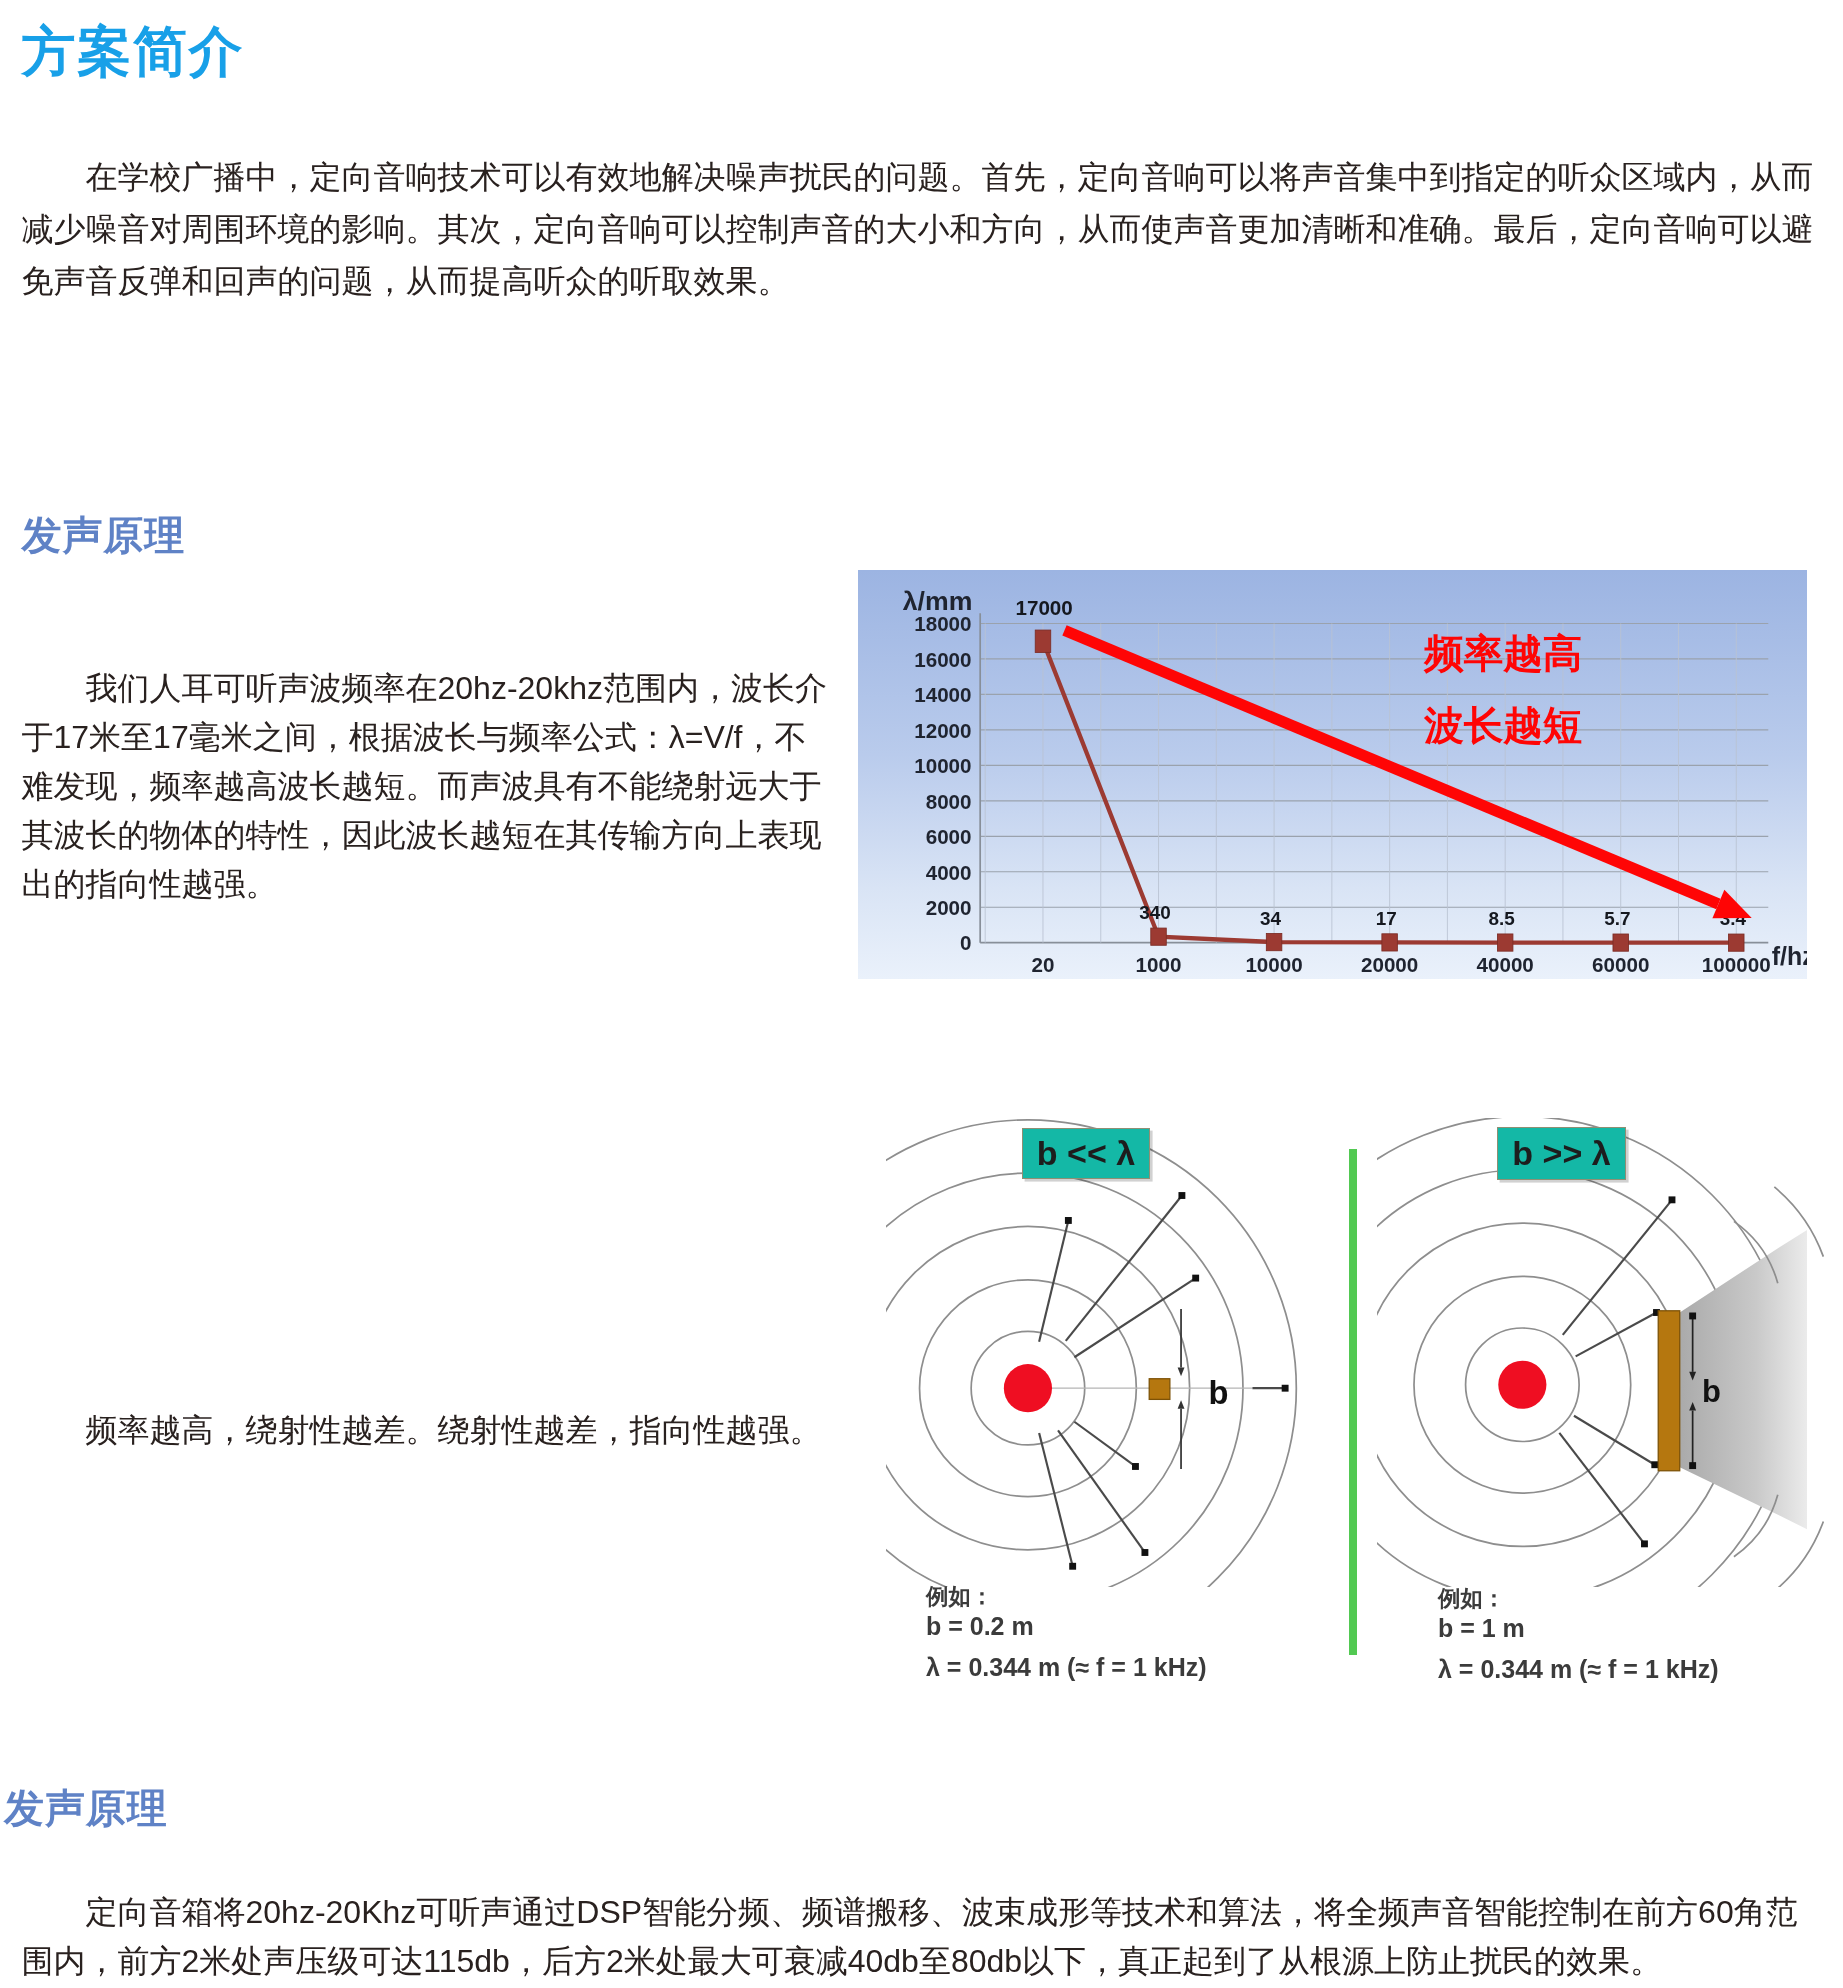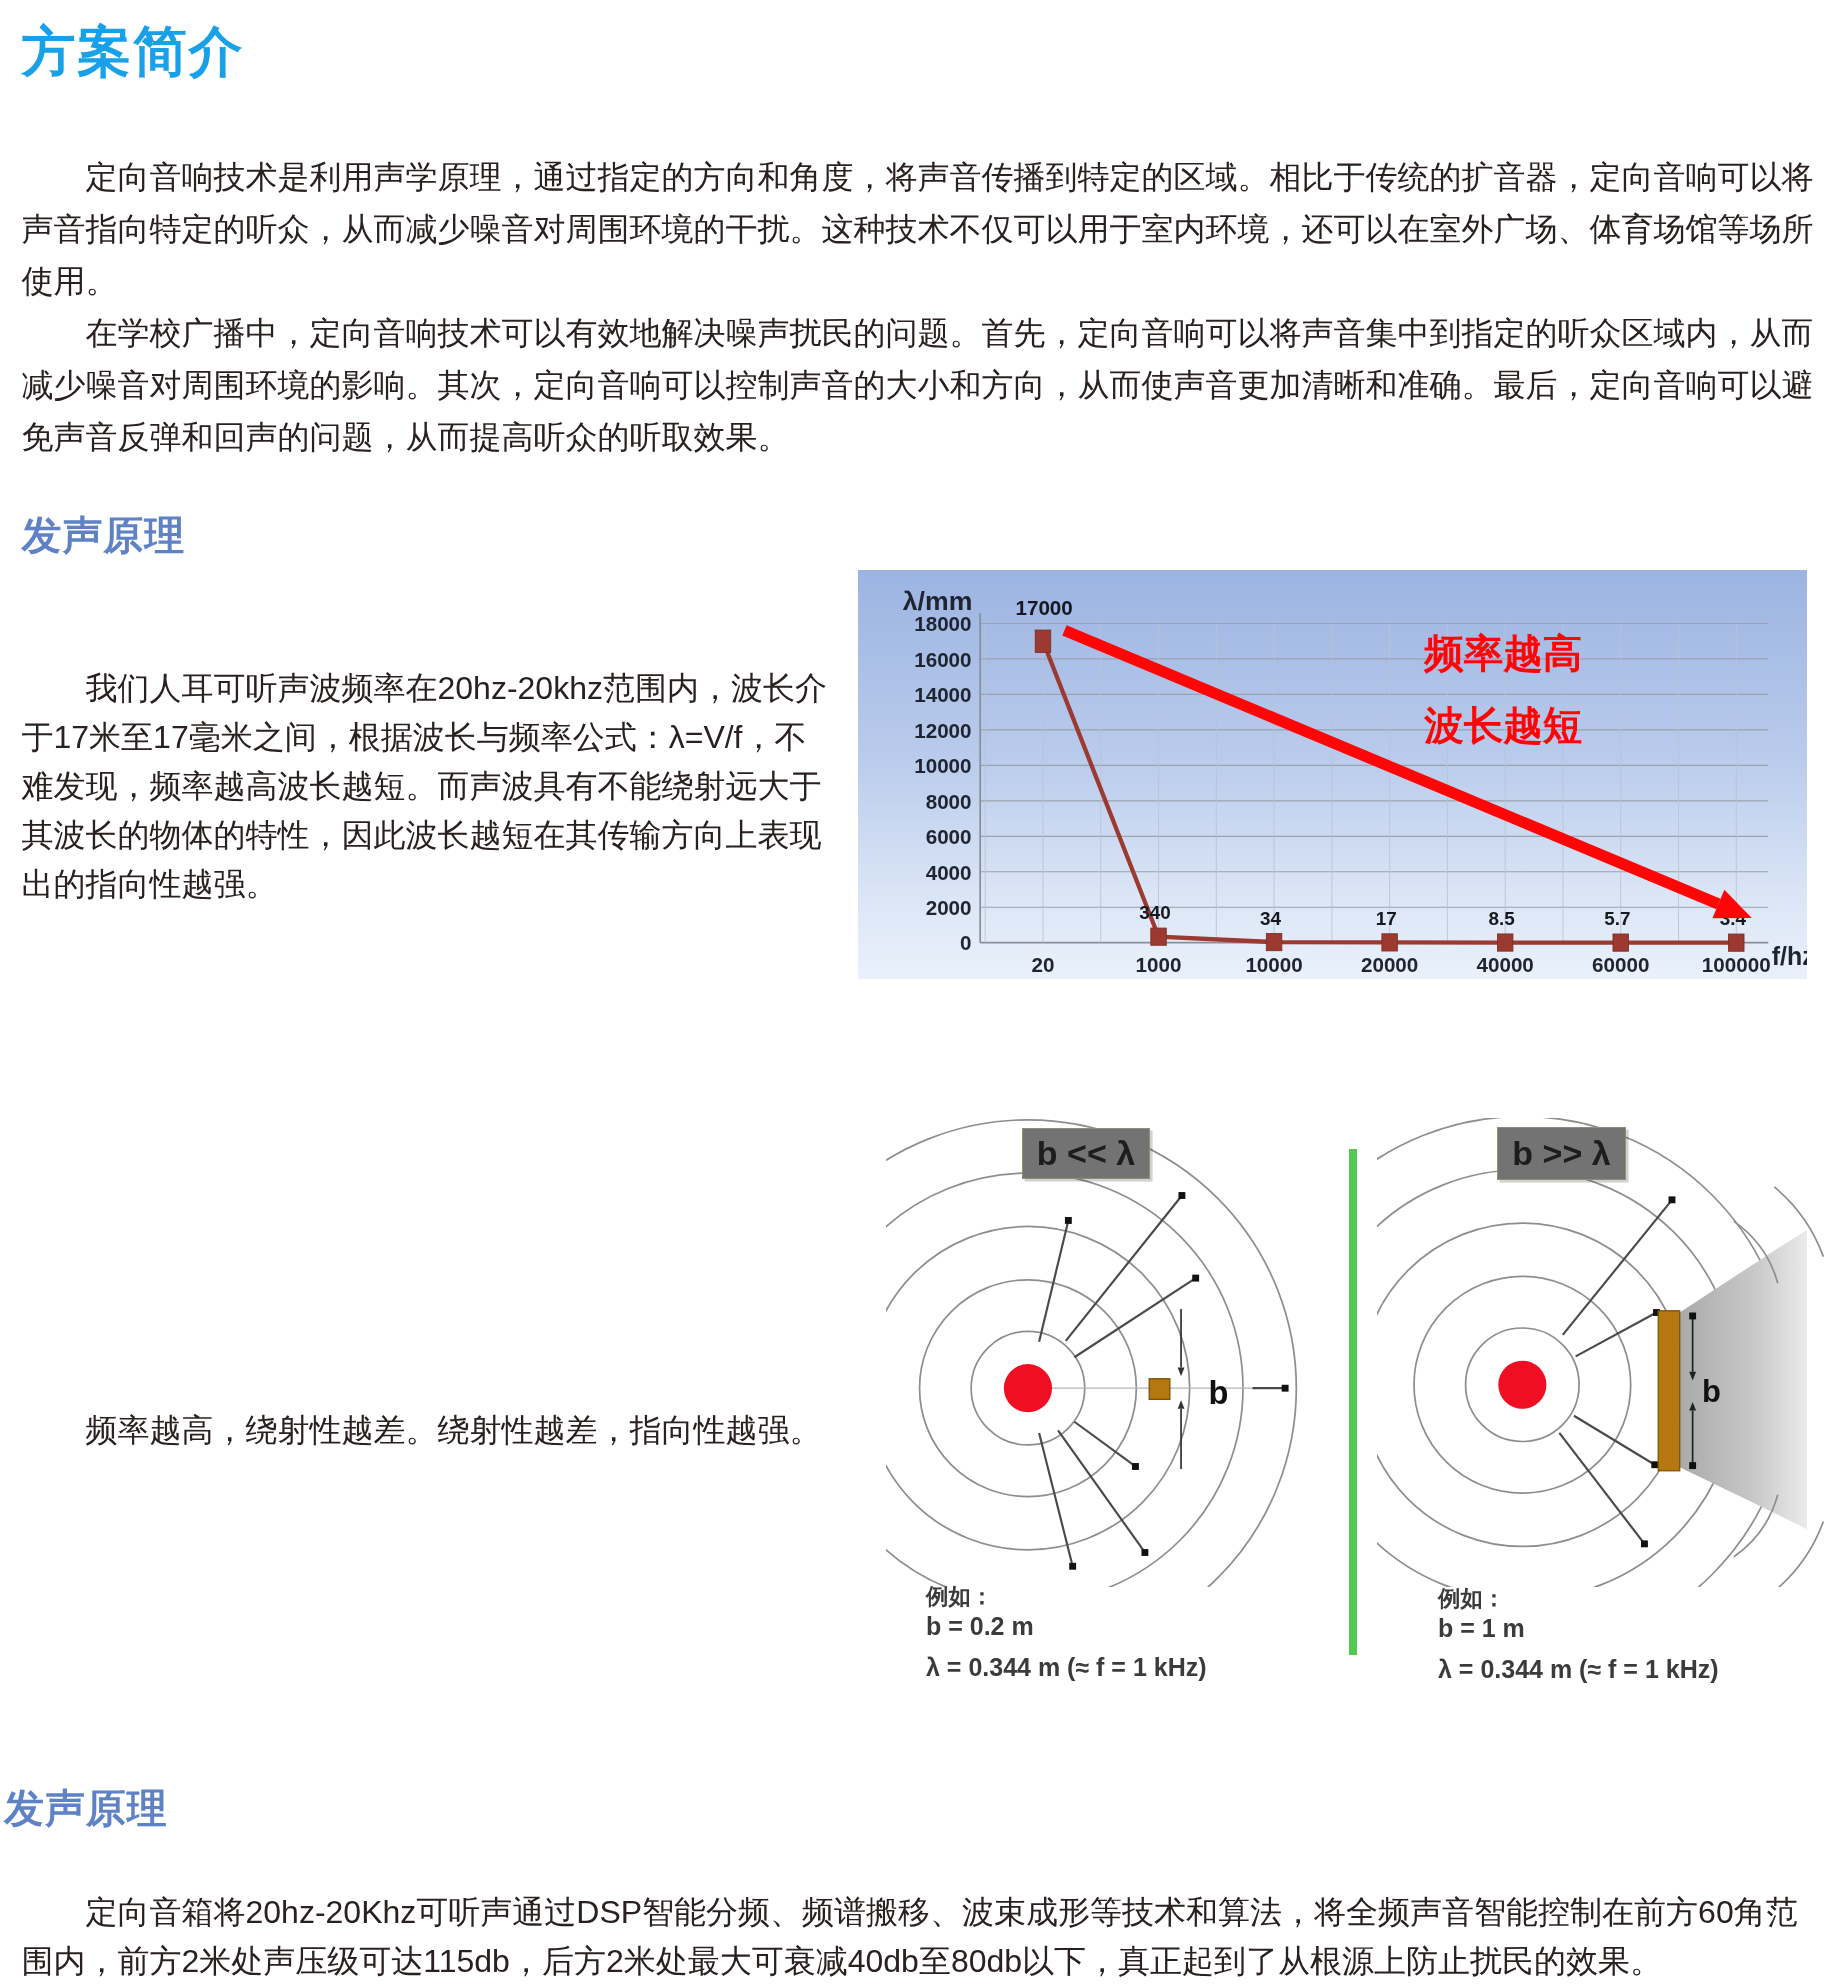--- a/index.html
+++ b/index.html
@@ -20,21 +20,21 @@
     left:858px;top:570px;width:949px;height:409px;
     background:linear-gradient(180deg,#9cb4e2 0%,#b9cbec 45%,#d9e4f5 78%,#eaf1fb 100%);
   }
   .chart svg{width:100%;height:100%;display:block;}
   .fig-note{left:21.5px;top:1406px;font-size:32px;line-height:49px;margin:0;text-indent:2em;}
   .diagram{overflow:visible;}
   .diagram-left{left:886px;top:1118px;width:443px;height:568px;}
   .diagram-right{left:1377px;top:1118px;width:467px;height:568px;}
   .diagram svg{position:absolute;left:0;top:0;}
   .dlabel{
-    position:absolute;background:#737373;border:1.7px solid #8f8f74;
+    position:absolute;background:#14b8a6;border:1.7px solid #8f8f74;
     box-shadow:2.6px 2.6px 0 rgba(0,0,0,0.18);
     font-size:34px;font-weight:800;color:#1d1d1d;
     display:flex;align-items:center;justify-content:center;z-index:2;
   }
   .dlabel-left{left:136px;top:10.3px;width:126px;height:49px;}
   .dlabel-right{left:120px;top:8.6px;width:127px;height:51px;}
   .caption{position:absolute;color:#3b3b3b;z-index:2;}
   .caption-left{left:40px;top:463px;}
   .caption-right{left:61px;top:465px;}
   .cap-head{font-size:22.4px;font-weight:700;}
@@ -43,21 +43,20 @@
   .principle-body{left:21.5px;top:1888px;width:1803px;font-size:32px;line-height:49px;text-indent:2em;margin:0;}
 </style>
 </head>
 <body>
 
 <div>
 
   <h1 class="abs page-title">方案简介</h1>
 
   <div class="abs intro">
-    <p>定向音响技术是利用声学原理，通过指定的方向和角度，将声音传播到特定的区域。相比于传统的扩音器，定向音响可以将声音指向特定的听众，从而减少噪音对周围环境的干扰。这种技术不仅可以用于室内环境，还可以在室外广场、体育场馆等场所使用。</p>
     <p>在学校广播中，定向音响技术可以有效地解决噪声扰民的问题。首先，定向音响可以将声音集中到指定的听众区域内，从而减少噪音对周围环境的影响。其次，定向音响可以控制声音的大小和方向，从而使声音更加清晰和准确。最后，定向音响可以避免声音反弹和回声的问题，从而提高听众的听取效果。</p>
   </div>
 
   <h2 class="abs sec-heading h-directivity">发声原理</h2>
 
   <p class="abs dir-body">我们人耳可听声波频率在20hz-20khz范围内，波长介于17米至17毫米之间，根据波长与频率公式：λ=V/f，不难发现，频率越高波长越短。而声波具有不能绕射远大于其波长的物体的特性，因此波长越短在其传输方向上表现出的指向性越强。</p>
 
   <div class="abs chart">
     <svg viewBox="0 0 1103 475">
         <line x1="142" y1="433" x2="1058" y2="433" stroke="#888f99" stroke-width="2"></line>

